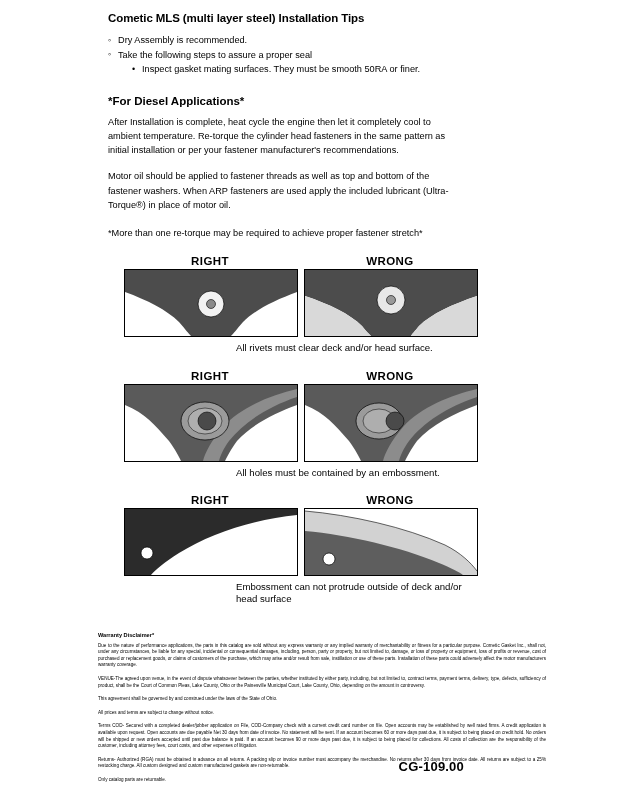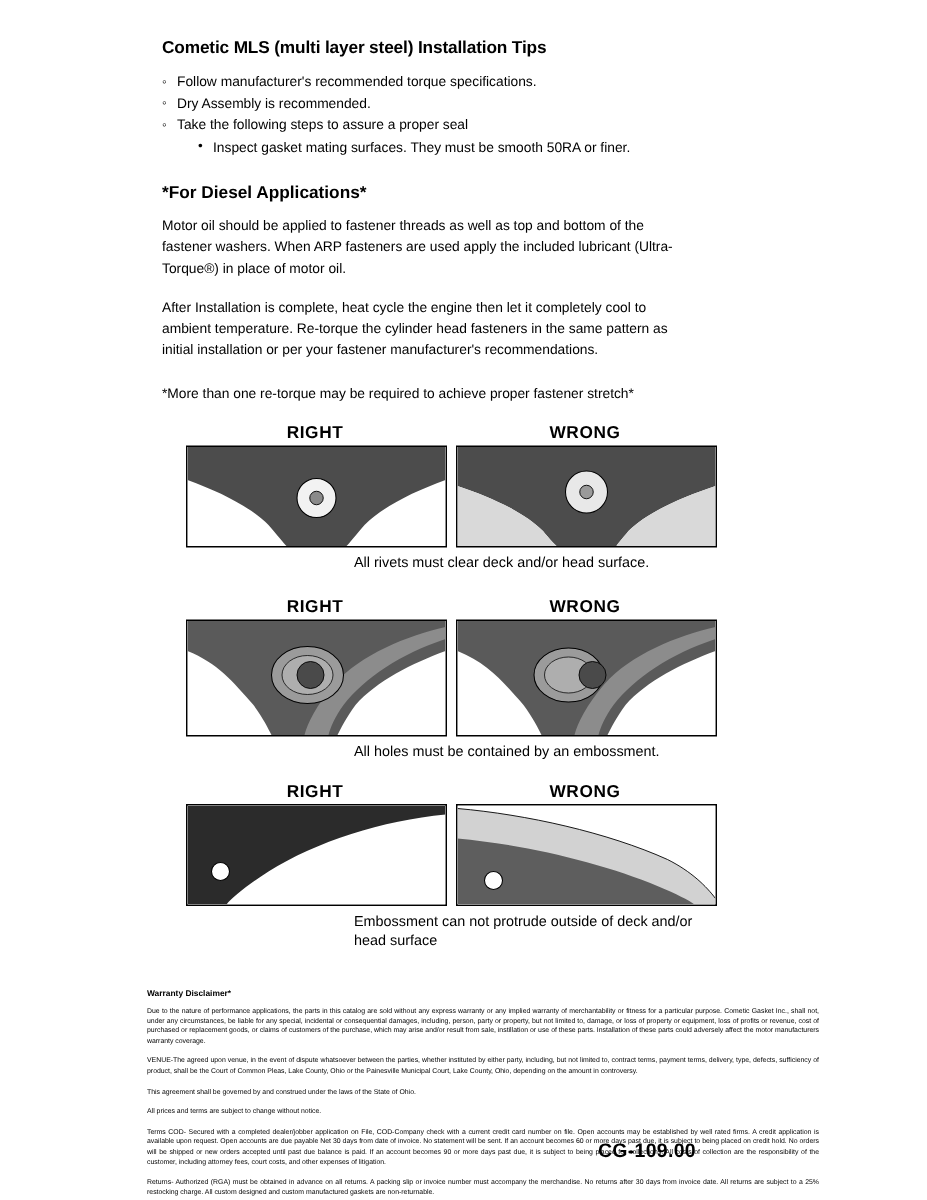--- a/index.html
+++ b/index.html
@@ -13,21 +13,21 @@
     font-family: "Liberation Sans", sans-serif;
     color: #000000;
     position: relative;
     overflow: hidden;
   }
   .page {
     position: relative;
     width: 504px;
     height: 800px;
     box-sizing: border-box;
-    padding: 26px 40px 0 40px;
+    padding: 12px 40px 0 40px;
   }
   h1.title {
     font-size: 11.5px;
     font-weight: bold;
     margin: 0 0 9px 68px;
     letter-spacing: -0.1px;
   }
   .bullets {
     margin: 0 0 0 68px;
     padding: 0;
@@ -166,33 +166,32 @@
   }
 </style>
 </head>
 <body>
 
 <div class="page">
 
   <h1 class="title">Cometic MLS (multi layer steel) Installation Tips</h1>
 
   <ul class="bullets">
-    <li>Follow manufacturer's recommended torque specifications.</li>
     <li>Dry Assembly is recommended.</li>
     <li>
       <span>Take the following steps to assure a proper seal</span>
       <ul class="subbullets">
         <li>Inspect gasket mating surfaces.  They must be smooth 50RA or finer.</li>
       </ul>
     </li>
   </ul>
 
   <h2 class="diesel">*For Diesel Applications*</h2>
+  <p class="para">After Installation is complete, heat cycle the engine then let it completely cool to ambient temperature. Re-torque the cylinder head fasteners in the same pattern as initial installation or per your fastener manufacturer's recommendations.</p>
   <p class="para">Motor oil should be applied to fastener threads as well as top and bottom of the fastener washers. When ARP fasteners are used apply the included lubricant (Ultra-Torque®) in place of motor oil.</p>
-  <p class="para">After Installation is complete, heat cycle the engine then let it completely cool to ambient temperature. Re-torque the cylinder head fasteners in the same pattern as initial installation or per your fastener manufacturer's recommendations.</p>
   <p class="para note">*More than one re-torque may be required to achieve proper fastener stretch*</p>
 
   <div class="figs">
     <div class="figrow">
       <div class="figcell">
         <div class="figlabel">RIGHT</div>
         <div class="figbox">
           <svg width="172" height="66" viewBox="0 0 172 66">
             <rect x="0" y="0" width="172" height="66" fill="#ffffff"></rect>
             <path d="M0,0 L172,0 L172,22 C150,30 130,40 118,52 C112,59 108,64 106,66 L66,66 C64,64 60,59 54,52 C42,40 22,30 0,22 Z" fill="#4c4c4c"></path>

